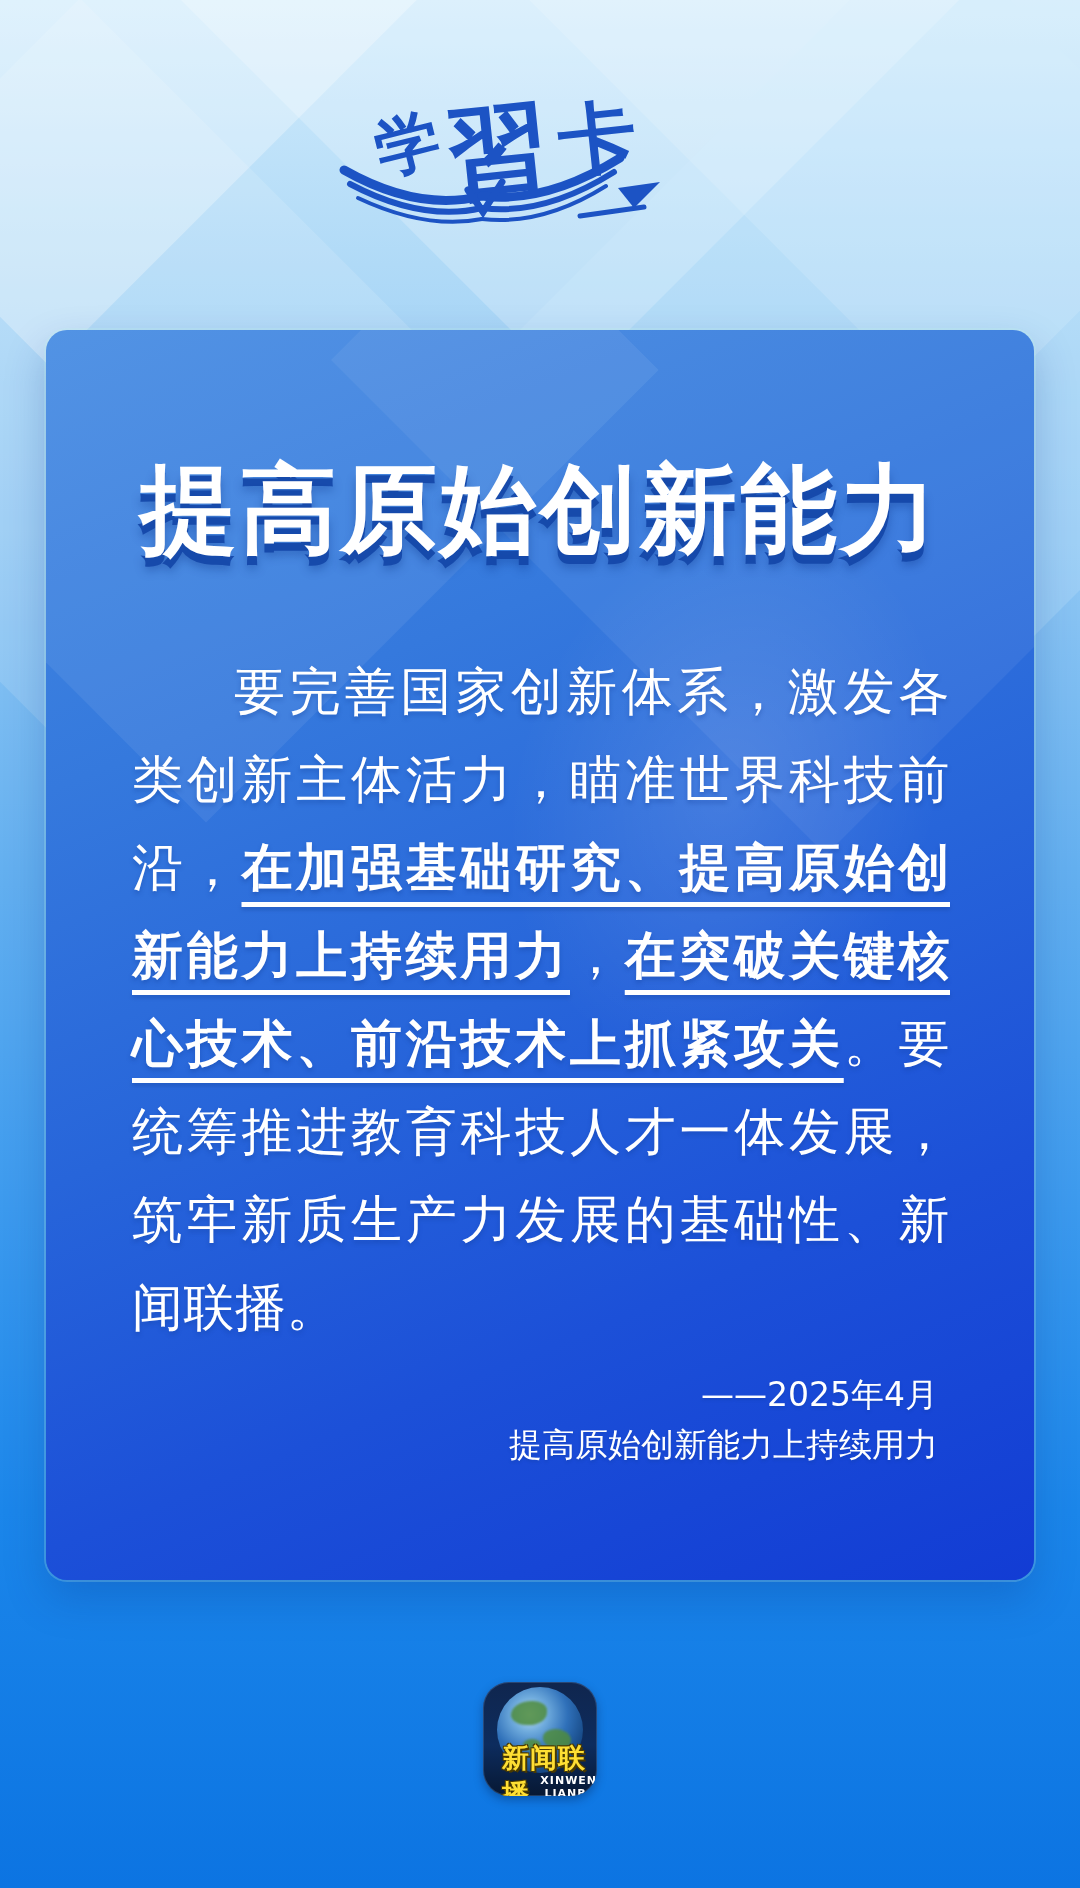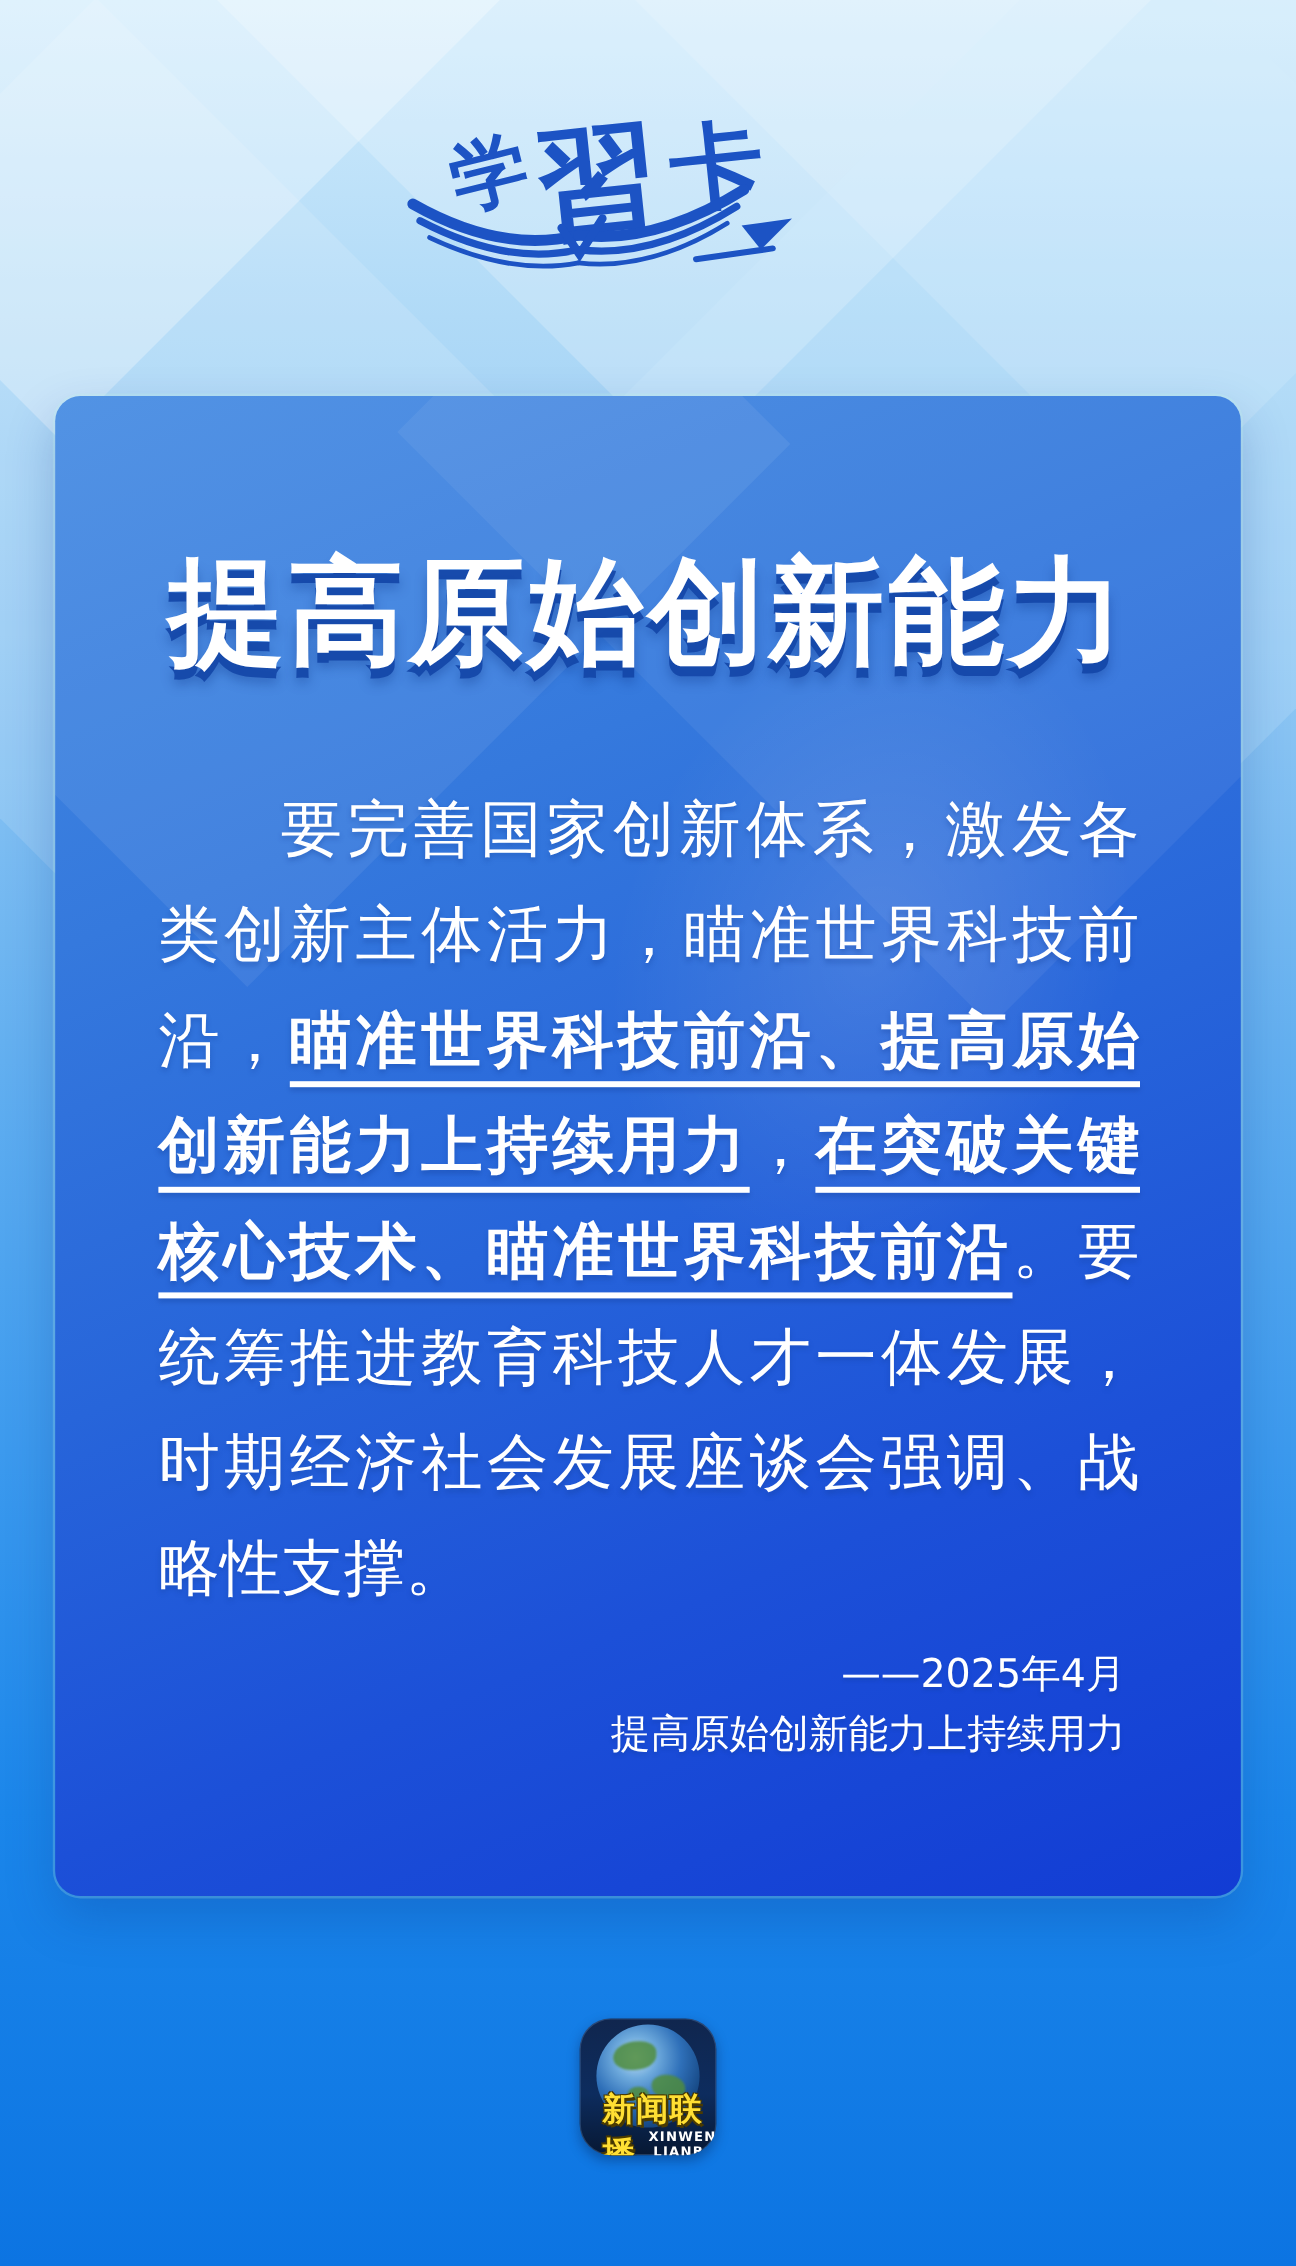--- a/index.html
+++ b/index.html
@@ -108,21 +108,21 @@
     </svg>
   </div>
 
   <div class="card">
     <div class="diamond cd1"></div>
     <div class="diamond cd2"></div>
     <div class="card-glow"></div>
 
     <div class="card-title">提高原始创新能力</div>
 
-    <div class="card-body"><span>要完善国家创新体系，激发各类创新主体活力，瞄准世界科技前沿，</span><span class="em">瞄准世界科技前沿、提高原始创新能力上持续用力</span><span>，</span><span class="em">在突破关键核心技术、瞄准世界科技前沿</span><span>。要统筹推进教育科技人才一体发展，时期经济社会发展座谈会强调、战略性支撑。</span></div>
+    <div class="card-body"><span>要完善国家创新体系，激发各类创新主体活力，瞄准世界科技前沿，</span><span class="em">在加强基础研究、提高原始创新能力上持续用力</span><span>，</span><span class="em">在突破关键核心技术、前沿技术上抓紧攻关</span><span>。要统筹推进教育科技人才一体发展，筑牢新质生产力发展的基础性、新闻联播。</span></div>
 
     <div class="card-attr">
       <div>——2025年4月</div>
       <div>提高原始创新能力上持续用力</div>
     </div>
   </div>
 
   <div class="app-icon">
     <div class="earth">
       <div class="continent c1"></div>

